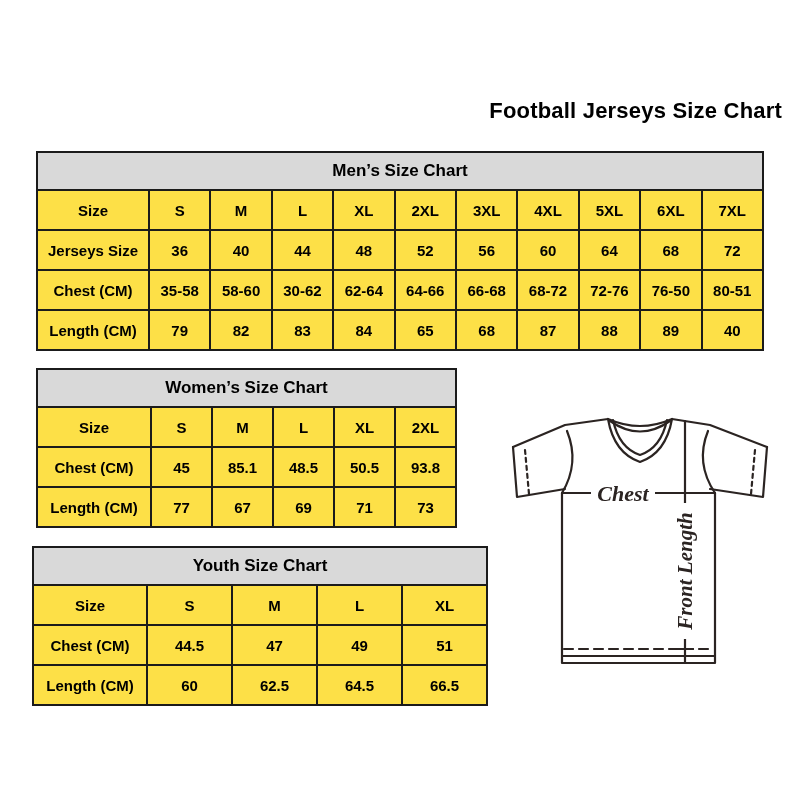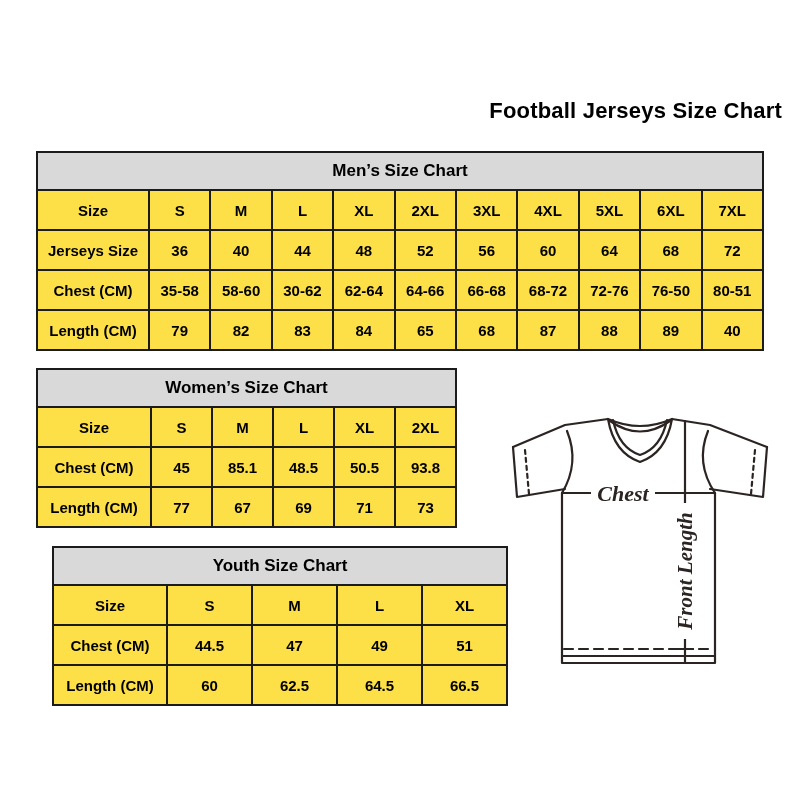--- a/index.html
+++ b/index.html
@@ -17,21 +17,21 @@
     background:#fde047;
   }
   table.size-table th, table.size-table td {
     border:2px solid #1b1b1b; text-align:center; vertical-align:middle;
     font-weight:bold; padding:0; overflow:hidden; white-space:nowrap;
   }
   th.band { background:#d9d9d9; font-size:17px; height:36px; }
   table.size-table td { font-size:15px; height:38px; }
   #men-table   { left:36px; top:151px; width:728px; }
   #women-table { left:36px; top:368px; width:421px; }
-  #youth-table { left:52px; top:546px; width:456px;border-radius:6px; }
+  #youth-table { left:32px; top:546px; width:456px;border-radius:6px; }
   #jersey-diagram { position:absolute; left:503px; top:401px; width:274px; height:274px; }
   #jersey-diagram text {
     font-family:"Liberation Serif", serif; font-style:italic; font-weight:bold;
     fill:#2b2422;
   }
 </style>
 </head>
 <body>
 
 <div class="page-title">Football Jerseys Size Chart</div>

